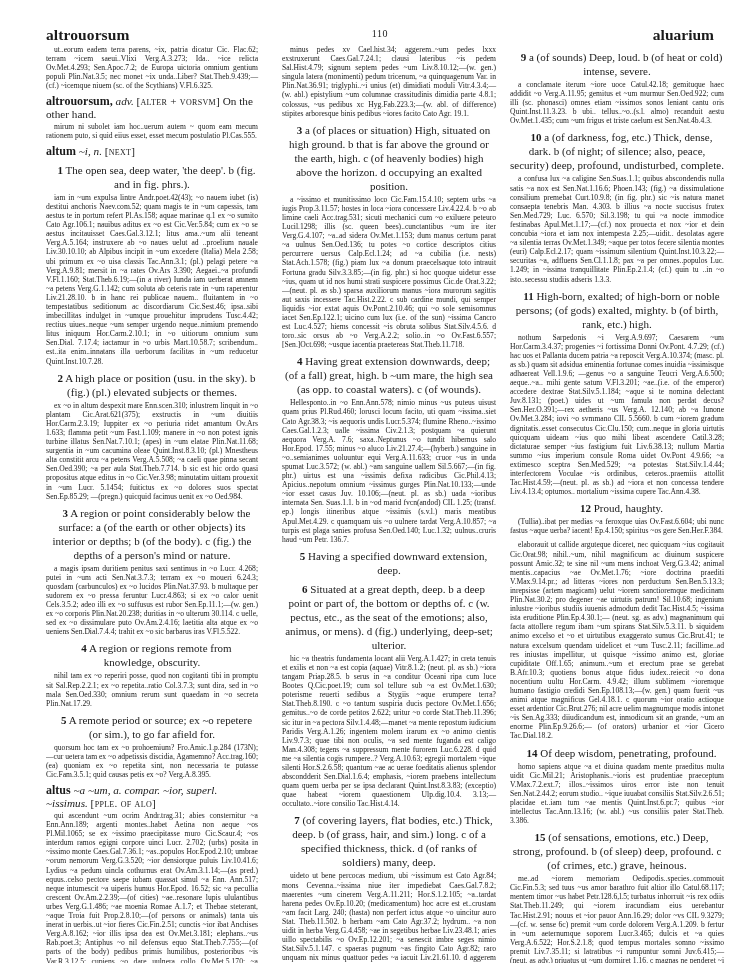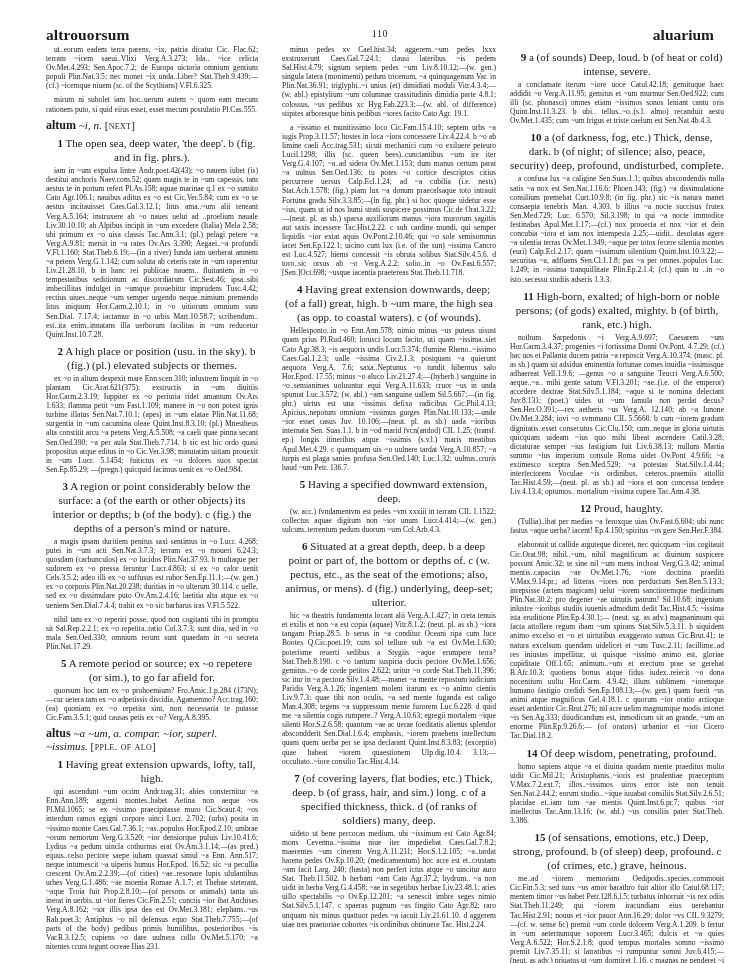--- a/index.html
+++ b/index.html
@@ -39,42 +39,43 @@
 
 <div class="page">
   <div class="running-head">
     <span class="rh-left">altrouorsum</span>
     <span class="rh-center">110</span>
     <span class="rh-right">aluarium</span>
   </div>
 
   <div class="col col1">
       <div class="block quote">ut..eorum eadem terra parens, ~ix, patria dicatur Cic. Flac.62; terram ~icem saeui..Vlixi Verg.A.3.273; Ida.. ~ice relicta Ov.Met.4.293; Sen.Apoc.7.2; de Europa uictoria omnium gentium populi Plin.Nat.3.5; nec monet ~ix unda..Liber? Stat.Theb.9.439;—(cf.) ~icemque niuem (sc. of the Scythians) V.Fl.6.325.</div>
+      <div class="headword"><span class="hw">altrouorsum,</span> <span class="gram">adv.</span> <span class="etym">[alter + vorsvm]</span> <span>On the other hand.</span></div>
       <div class="block quote">mirum ni subolet iam hoc..uerum autem ~ quom eam mecum rationem puto, si quid eiius esset, esset mecum postulatio Pl.Cas.555.</div>
       <div class="headword"><span class="hw">altum</span> <span class="gram">~i, n.</span> <span class="etym">[next]</span></div>
       <div class="sense"><span class="num">1</span> <span>The open sea, deep water, 'the deep'. b (fig. and in fig. phrs.).</span></div>
       <div class="block quote">iam in ~um expulsa lintre Andr.poet.42(43); ~o nauem iubet (is) destitui anchoris Naev.com.52; quam magis te in ~um capessis, tam aestus te in portum refert Pl.As.158; aquae marinae q.1 ex ~o sumito Cato Agr.106.1; nauibus aditus ex ~o est Cic.Ver.5.84; cum ex ~o se aestus incitauisset Caes.Gal.3.12.1; litus ama..~um alii teneant Verg.A.5.164; instruxere ab ~o naues uelut ad ..proelium nauale Liv.30.10.10; ab Alpibus incipit in ~um excedere (Italia) Mela 2.58; ubi primum ex ~o uisa classis Tac.Ann.3.1; (pl.) pelagi petere ~a Verg.A.9.81; mersit in ~a rates Ov.Ars 3.390; Aegaei..~a profundi V.Fl.1.160; Stat.Theb.6.19;—(in a river) Iunda iam uerberat amnem ~a petens Verg.G.1.142; cum soluta ab ceteris rate in ~um raperentur Liv.21.28.10.   b in hanc rei publicae nauem.. fluitantem in ~o tempestatibus seditionum ac discordiarum Cic.Sest.46; ipsa..sibi imbecillitas indulget in ~umque prouehitur imprudens Tusc.4.42; rectius uiues..neque ~um semper urgendo neque..nimium premendo litus iniquum Hor.Carm.2.10.1; in ~o uitiorum omnium sum Sen.Dial. 7.17.4; iactamur in ~o urbis Mart.10.58.7; scribendum.. est..ita enim..innatans illa uerborum facilitas in ~um reducetur Quint.Inst.10.7.28.</div>
       <div class="sense"><span class="num">2</span> <span>A high place or position (usu. in the sky). b (fig.) (pl.) elevated subjects or themes.</span></div>
       <div class="block quote">ex ~o in altum despexit mare Enn.scen.310; inlustrem linquit in ~o plantam Cic.Arat.621(375); exstructis in ~um diuitiis Hor.Carm.2.3.19; Iuppiter ex ~o periuria ridet amantum Ov.Ars 1.633; flamma petit ~um Fast.1.109; manere in ~o non potest ignis turbine illatus Sen.Nat.7.10.1; (apes) in ~um elatae Plin.Nat.11.68; surgentia in ~um cacumina oleae Quint.Inst.8.3.10; (pl.) Mnestheus alta constitit arcu ~a petens Verg.A.5.508; ~a caeli quae pinna secant Sen.Oed.390; ~a per aula Stat.Theb.7.714.  b sic est hic ordo quasi propositus atque editus in ~o Cic.Ver.3.98; minutatim uittam prouexit in ~um Lucr. 5.1454; fuitictus ex ~o dolores suos spectat Sen.Ep.85.29; —(pregn.) quicquid facimus uenit ex ~o Oed.984.</div>
       <div class="sense"><span class="num">3</span> <span>A region or point considerably below the surface: a (of the earth or other objects) its interior or depths; b (of the body). c (fig.) the depths of a person's mind or nature.</span></div>
       <div class="block quote">a magis ipsam duritiem penitus saxi sentimus in ~o Lucr. 4.268; putei in ~um acti Sen.Nat.3.7.3; terram ex ~o moueri 6.24.3; quosdam (carbunculos) ex ~o lucidos Plin.Nat.37.93.   b multaque per sudorem ex ~o pressa feruntur Lucr.4.863; si ex ~o calor uenit Cels.3.5.2; adeo illi ex ~o suffusus est rubor Sen.Ep.11.1;—(w. gen.) ex ~o corporis Plin.Nat.20.238; duritias in ~o ulterum 30.114. c uelle, sed ex ~o dissimulare puto Ov.Am.2.4.16; laetitia alta atque ex ~o ueniens Sen.Dial.7.4.4; trahit ex ~o sic barbarus iras V.Fl.5.522.</div>
+      <div class="sense"><span class="num">4</span> <span>A region or regions remote from knowledge, obscurity.</span></div>
       <div class="block quote">nihil tam ex ~o reperiri posse, quod non cogitanti tibi in promptu sit Sal.Rep.2.2.1; ex ~o repetita..ratio Col.3.7.3; sunt dira, sed in ~o mala Sen.Oed.330; omnium rerum sunt quaedam in ~o secreta Plin.Nat.17.29.</div>
       <div class="sense"><span class="num">5</span> <span>A remote period or source; ex ~o repetere (or sim.), to go far afield for.</span></div>
       <div class="block quote">quorsum hoc tam ex ~o prohoemium? Fro.Amic.1.p.284 (173N);—cur uetera tam ex ~o adpetissis discidia, Agamemno? Acc.trag.160; (ea) quoniam ex ~o repetita sint, non necessaria te putasse Cic.Fam.3.5.1; quid causas petis ex ~o? Verg.A.8.395.</div>
       <div class="headword"><span class="hw">altus</span> <span class="gram">~a ~um, a. compar. ~ior, superl. ~issimus.</span> <span class="etym">[pple. of alo]</span></div>
-      <div class="sense"><span class="num">1</span> <span>Having great extension upwards, lofty, tall, high.</span></div>
       <div class="block quote">qui ascendunt ~um ocrim Andr.trag.31; abies consternitur ~a Enn.Ann.189; argenti montes..habet Aetina non aeque ~os Pl.Mil.1065; se ex ~issimo praecipitasse muro Cic.Scaur.4; ~os interdum ramos egigni corpore uinci Lucr. 2.702; (urbs) posita in ~issimo monte Caes.Gal.7.36.1; ~as..populos Hor.Epod.2.10; umbrae ~orum nemorum Verg.G.3.520; ~ior densiorque puluis Liv.10.41.6; Lydius ~a pedum uincla cothurnus erat Ov.Am.3.1.14;—(as pred.) equus..celso pectore saepe iubam quassat simul ~a Enn. Ann.517; neque intumescit ~a uiperis humus Hor.Epod. 16.52; sic ~a pecullia crescent Ov.Am.2.2.39;—(of cities) ~ae..resonare lupis ululantibus urbes Verg.G.1.486; ~ae moenia Romae A.1.7; et Thebae steterant, ~aque Troia fuit Prop.2.8.10;—(of persons or animals) tanta uis inerat in uerbis..ut ~ior fieres Cic.Fin.2.51; cunctis ~ior ibat Anchises Verg.A.8.162; ~ior illis ipsa dea est Ov.Met.3.181; elephans..~us Rab.poet.3; Antiphus ~o nil defensus equo Stat.Theb.7.755;—(of parts of the body) pedibus primis humilibus, posterioribus ~is Var.R.3.12.5; cupiens ~o dare uulnera collo Ov.Met.5.170; ~a nitentes crura tegunt ocreae Ilias 231.</div>
     </div>
   <div class="col col2">
       <div class="block quote">minus pedes xv Cael.hist.34; aggerem..~um pedes lxxx exstruxerunt Caes.Gal.7.24.1; clausi lateribus ~is pedem Sal.Hist.4.79; signum septem pedes ~um Liv.8.10.12;—(w. gen.) singula latera (monimenti) pedum tricenum, ~a quinquagenum Var. in Plin.Nat.36.91; triglyphi..~i unius (et) dimidiati moduli Vitr.4.3.4;—(w. abl.) epistylium ~um columnae crassitudinis dimidia parte 4.8.1; colossus, ~us pedibus xc Hyg.Fab.223.3;—(w. abl. of difference) stipites arboresque binis pedibus ~iores facito Cato Agr. 19.1.</div>
+      <div class="sense"><span class="num">3</span> <span>a (of places or situation) High, situated on high ground. b that is far above the ground or the earth, high. c (of heavenly bodies) high above the horizon. d occupying an exalted position.</span></div>
       <div class="block quote">a ~issimo et munitissimo loco Cic.Fam.15.4.10; septem urbs ~a iugis Prop.3.11.57; hostes in loca ~iora concessere Liv.4.22.4.   b ~o ab limine caeli Acc.trag.531; sicuti mechanici cum ~o exiluere peteuro Lucil.1298; illis (sc. queen bees)..cunctantibus ~um ire iter Verg.G.4.107; ~a..ad sidera Ov.Met.1.153; dum manus certum parat ~a uulnus Sen.Oed.136; tu potes ~o cortice descriptos citius percurrere uersus Calp.Ecl.1.24; ad ~a cubilia (i.e. nests) Stat.Ach.1.578; (fig.) piam lux ~a donum praecelsaque toto intrauit Fortuna gradu Silv.3.3.85;—(in fig. phr.) si hoc quoque uidetur esse ~ius, quam ut id nos humi strati suspicere possimus Cic.de Orat.3.22;—(neut. pl. as sb.) sparsa auxiliorum manus ~iora murorum sagittis aut saxis incessere Tac.Hist.2.22.   c sub cardine mundi, qui semper liquidis ~ior extat aquis Ov.Pont.2.10.46; qui ~o sole semisomnus iacet Sen.Ep.122.1; uicino cum lux (i.e. of the sun) ~issima Cancro est Luc.4.527; hiems concessit ~is obruta solibus Stat.Silv.4.5.6.   d toro..sic orsus ab ~o Verg.A.2.2; solio..in ~o Ov.Fast.6.557; [Sen.]Oct.698; ~usque iacentia praetereas Stat.Theb.11.718.</div>
       <div class="sense"><span class="num">4</span> <span>Having great extension downwards, deep; (of a fall) great, high. b ~um mare, the high sea (as opp. to coastal waters). c (of wounds).</span></div>
       <div class="block quote">Hellesponto..in ~o Enn.Ann.578; nimio minus ~us puteus uisust quam prius Pl.Rud.460; lorusci locum facito, uti quam ~issima..siet Cato Agr.38.3; ~is aequoris undis Lucr.5.374; flumine Rheno..~issimo Caes.Gal.1.2.3; ualle ~issima Civ.2.1.3; postquam ~a quierunt aequora Verg.A. 7.6; saxa..Neptunus ~o tundit hibernus salo Hor.Epod. 17.55; minus ~o aluco Liv.21.27.4;—(hyberb.) sanguine in ~o..semianimes uoluuntur equi Verg.A.11.633; cruor ~us in unda spumat Luc.3.572; (w. abl.) ~am sanguine uallem Sil.5.667;—(in fig. phr.) uirtus est una ~issimis defixa radicibus Cic.Phil.4.13; Apicius..nepotum omnium ~issimus gurges Plin.Nat.10.133;—unde ~ior esset casus Juv. 10.106;—(neut. pl. as sb.) uada ~ioribus internata Sen. Suas.1.1.   b in ~od marid fvcn(andod) CIL 1.25; (transf. ep.) longis itineribus atque ~issimis (s.v.l.) maris meatibus Apul.Met.4.29.   c quamquam uis ~o uulnere tardat Verg.A.10.857; ~a turpis est plaga sanies profusa Sen.Oed.140; Luc.1.32; uulnus..cruris haud ~um Petr. 136.7.</div>
       <div class="sense"><span class="num">5</span> <span>Having a specified downward extension, deep.</span></div>
-      <div class="block quote">(w. acc.) fvndamentvm est pedes ~vm xxxiii in terram CIL 1.1522; collectus aquae digitum non ~ior unum Lucr.4.414;—(w. gen.) sulcum..terrentum pedum duorum ~um Col.Arb.4.3.</div>
       <div class="sense"><span class="num">6</span> <span>Situated at a great depth, deep. b a deep point or part of, the bottom or depths of. c (w. pectus, etc., as the seat of the emotions; also, animus, or mens). d (fig.) underlying, deep-set; ulterior.</span></div>
       <div class="block quote">hic ~a theatris fundamenta locant alii Verg.A.1.427; in creta tenuis et exilis et non ~a est copia (aquae) Vitr.8.1.2; (neut. pl. as sb.) ~iora tangam Priap.28.5.  b serus in ~a conditur Oceani ripa cum luce Bootes Q.Cic.poet.19; cum sol tellure sub ~a est Ov.Met.1.630; poterisme reuerti sedibus a Stygiis ~aque erumpere terra? Stat.Theb.8.190.   c ~o tantum suspiria ducis pectore Ov.Met.1.656; gemitus..~o de corde petitos 2.622; uritur ~o corde Stat.Theb.11.396; sic itur in ~a pectora Silv.1.4.48;—manet ~a mente repostum iudicium Paridis Verg.A.1.26; ingentem molem irarum ex ~o animo cientis Liv.9.7.3; quae tibi non oculis, ~a sed mente fuganda est caligo Man.4.308; tegens ~a suppressum mente furorem Luc.6.228.   d quid me ~a silentia cogis rumpere..? Verg.A.10.63; egregii mortalem ~ique silenti Hor.S.2.6.58; quantum ~ae ac uerae foeditatis alienus splendor abscondderit Sen.Dial.1.6.4; emphasis, ~iorem praebens intellectum quam quem uerba per se ipsa declarant Quint.Inst.8.3.83; (exceptio) quae habeat ~iorem quaestionem Ulp.dig.10.4. 3.13;—occultato..~iore consilio Tac.Hist.4.14.</div>
       <div class="sense"><span class="num">7</span> <span>(of covering layers, flat bodies, etc.) Thick, deep. b (of grass, hair, and sim.) long. c of a specified thickness, thick. d (of ranks of soldiers) many, deep.</span></div>
       <div class="block quote">uideto ut bene percocas medium, ubi ~issimum est Cato Agr.84; mons Cevenna..~issima niue iter impediebat Caes.Gal.7.8.2; maerentes ~um cinerem Verg.A.11.211; Hor.S.1.2.105; ~a..tardat harena pedes Ov.Ep.10.20; (medicamentum) hoc acre est et..crustam ~am facit Larg. 240; (hasta) non perfert ictus atque ~o uincitur auro Stat. Theb.11.502.   b herbam ~am Cato Agr.37.2; hydrum.. ~a non uidit in herba Verg.G.4.458; ~ae in segetibus herbae Liv.23.48.1; aries uillo spectabilis ~o Ov.Ep.12.201; ~a senescit imbre seges nimio Stat.Silv.5.1.147.   c spaeras pugnum ~as fingito Cato Agr.82; raro unquam nix minus quattuor pedes ~a iacuit Liv.21.61.10.   d aggerem uiae tres praetoriae cohortes ~is ordinibus obtinuere Tac. Hist.2.24.</div>
     </div>
   <div class="col col3">
       <div class="sense"><span class="num">9</span> <span>a (of sounds) Deep, loud. b (of heat or cold) intense, severe.</span></div>
       <div class="block quote">a conclamate iterum ~iore uoce Catul.42.18; gemituque haec addidit ~o Verg.A.11.95; gemitus et ~um murmur Sen.Oed.922; cum illi (sc. phonasci) omnes etiam ~issimos sonos leniant cantu oris Quint.Inst.11.3.23.   b ubi.. tellus..~o..(s.l. almo) recanduit aestu Ov.Met.1.435; cum ~um frigus et triste caelum est Sen.Nat.4b.4.3.</div>
       <div class="sense"><span class="num">10</span> <span>a (of darkness, fog, etc.) Thick, dense, dark. b (of night; of silence; also, peace, security) deep, profound, undisturbed, complete.</span></div>
       <div class="block quote">a confusa lux ~a caligine Sen.Suas.1.1; quibus abscondendis nulla satis ~a nox est Sen.Nat.1.16.6; Phoen.143; (fig.) ~a dissimulatione consilium premebat Curt.10.9.8; (in fig. phr.) sic ~is natura manet consaepta tenebris Man. 4.303.   b illius ~a nocte succisus frutex Sen.Med.729; Luc. 6.570; Sil.3.198; tu qui ~a nocte immodice festinabas Apul.Met.1.17;—(cf.) nox prouecta et nox ~ior et dein concubia ~iora et iam nox intempesta 2.25;—uidit.. desolatas agere ~a silentia terras Ov.Met.1.349; ~aque per totos fecere silentia montes (euri) Calp.Ecl.2.17; quam ~issimum silentium Quint.Inst.10.3.22;—securitas ~a, adfluens Sen.Cl.1.1.8; pax ~a per omnes..populos Luc. 1.249; in ~issima tranquillitate Plin.Ep.2.1.4; (cf.) quin tu ..in ~o isto..secessu studiis adseris 1.3.3.</div>

